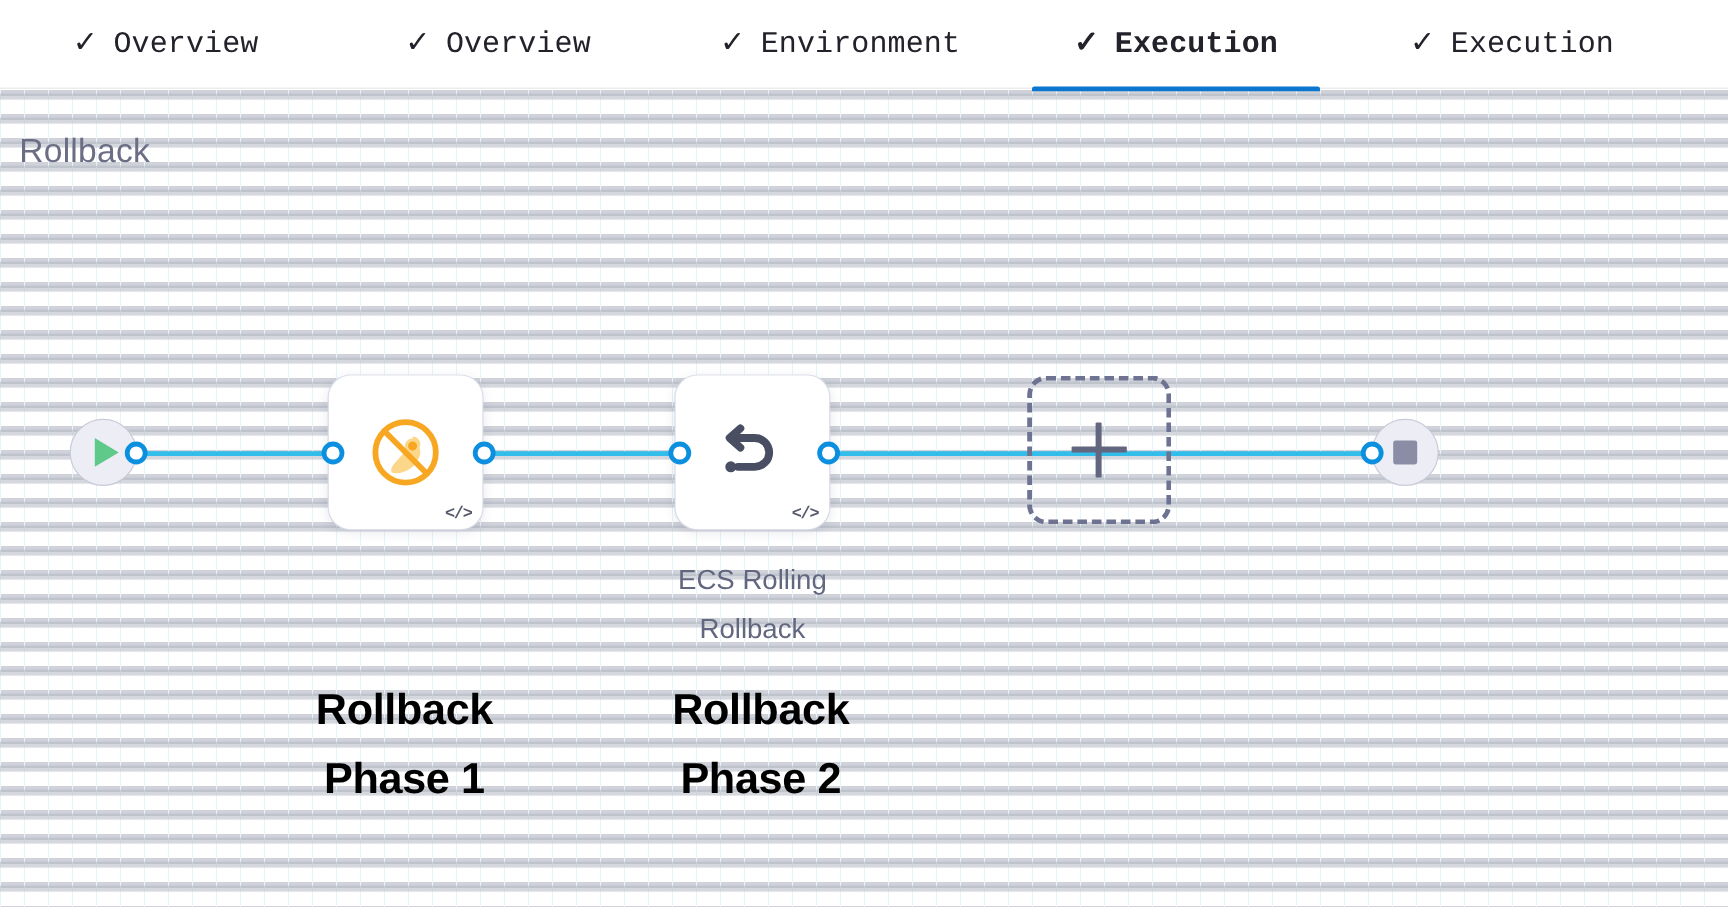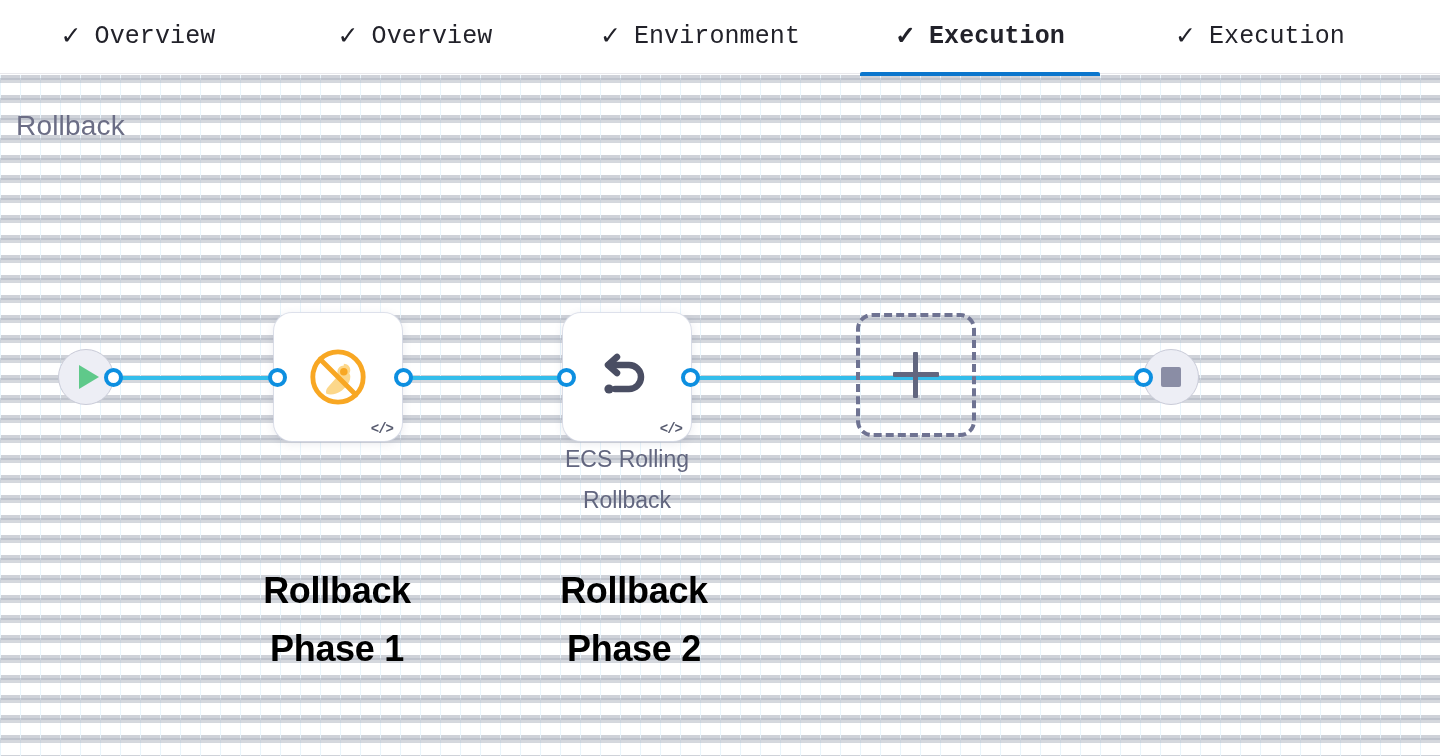--- a/index.html
+++ b/index.html
@@ -245,21 +245,21 @@
   .node-label {
     position: absolute;
     text-align: center;
     font-size: 23px;
     line-height: 1.8;
     color: #62667f;
     z-index: 12;
     white-space: pre-line;
   }
   .label-canary  { left: 238px; top: 388px; width: 200px; }
-  .label-rolling { left: 527px; top: 364px; width: 200px; }
+  .label-rolling { left: 527px; top: 388px; width: 200px; }
   .label-add     { left: 836px; top: 383px; width: 160px; }
 
   
   .phase-note {
     position: absolute;
     text-align: center;
     font-size: 36px;
     font-weight: 700;
     color: #000000;
     line-height: 1.62;

